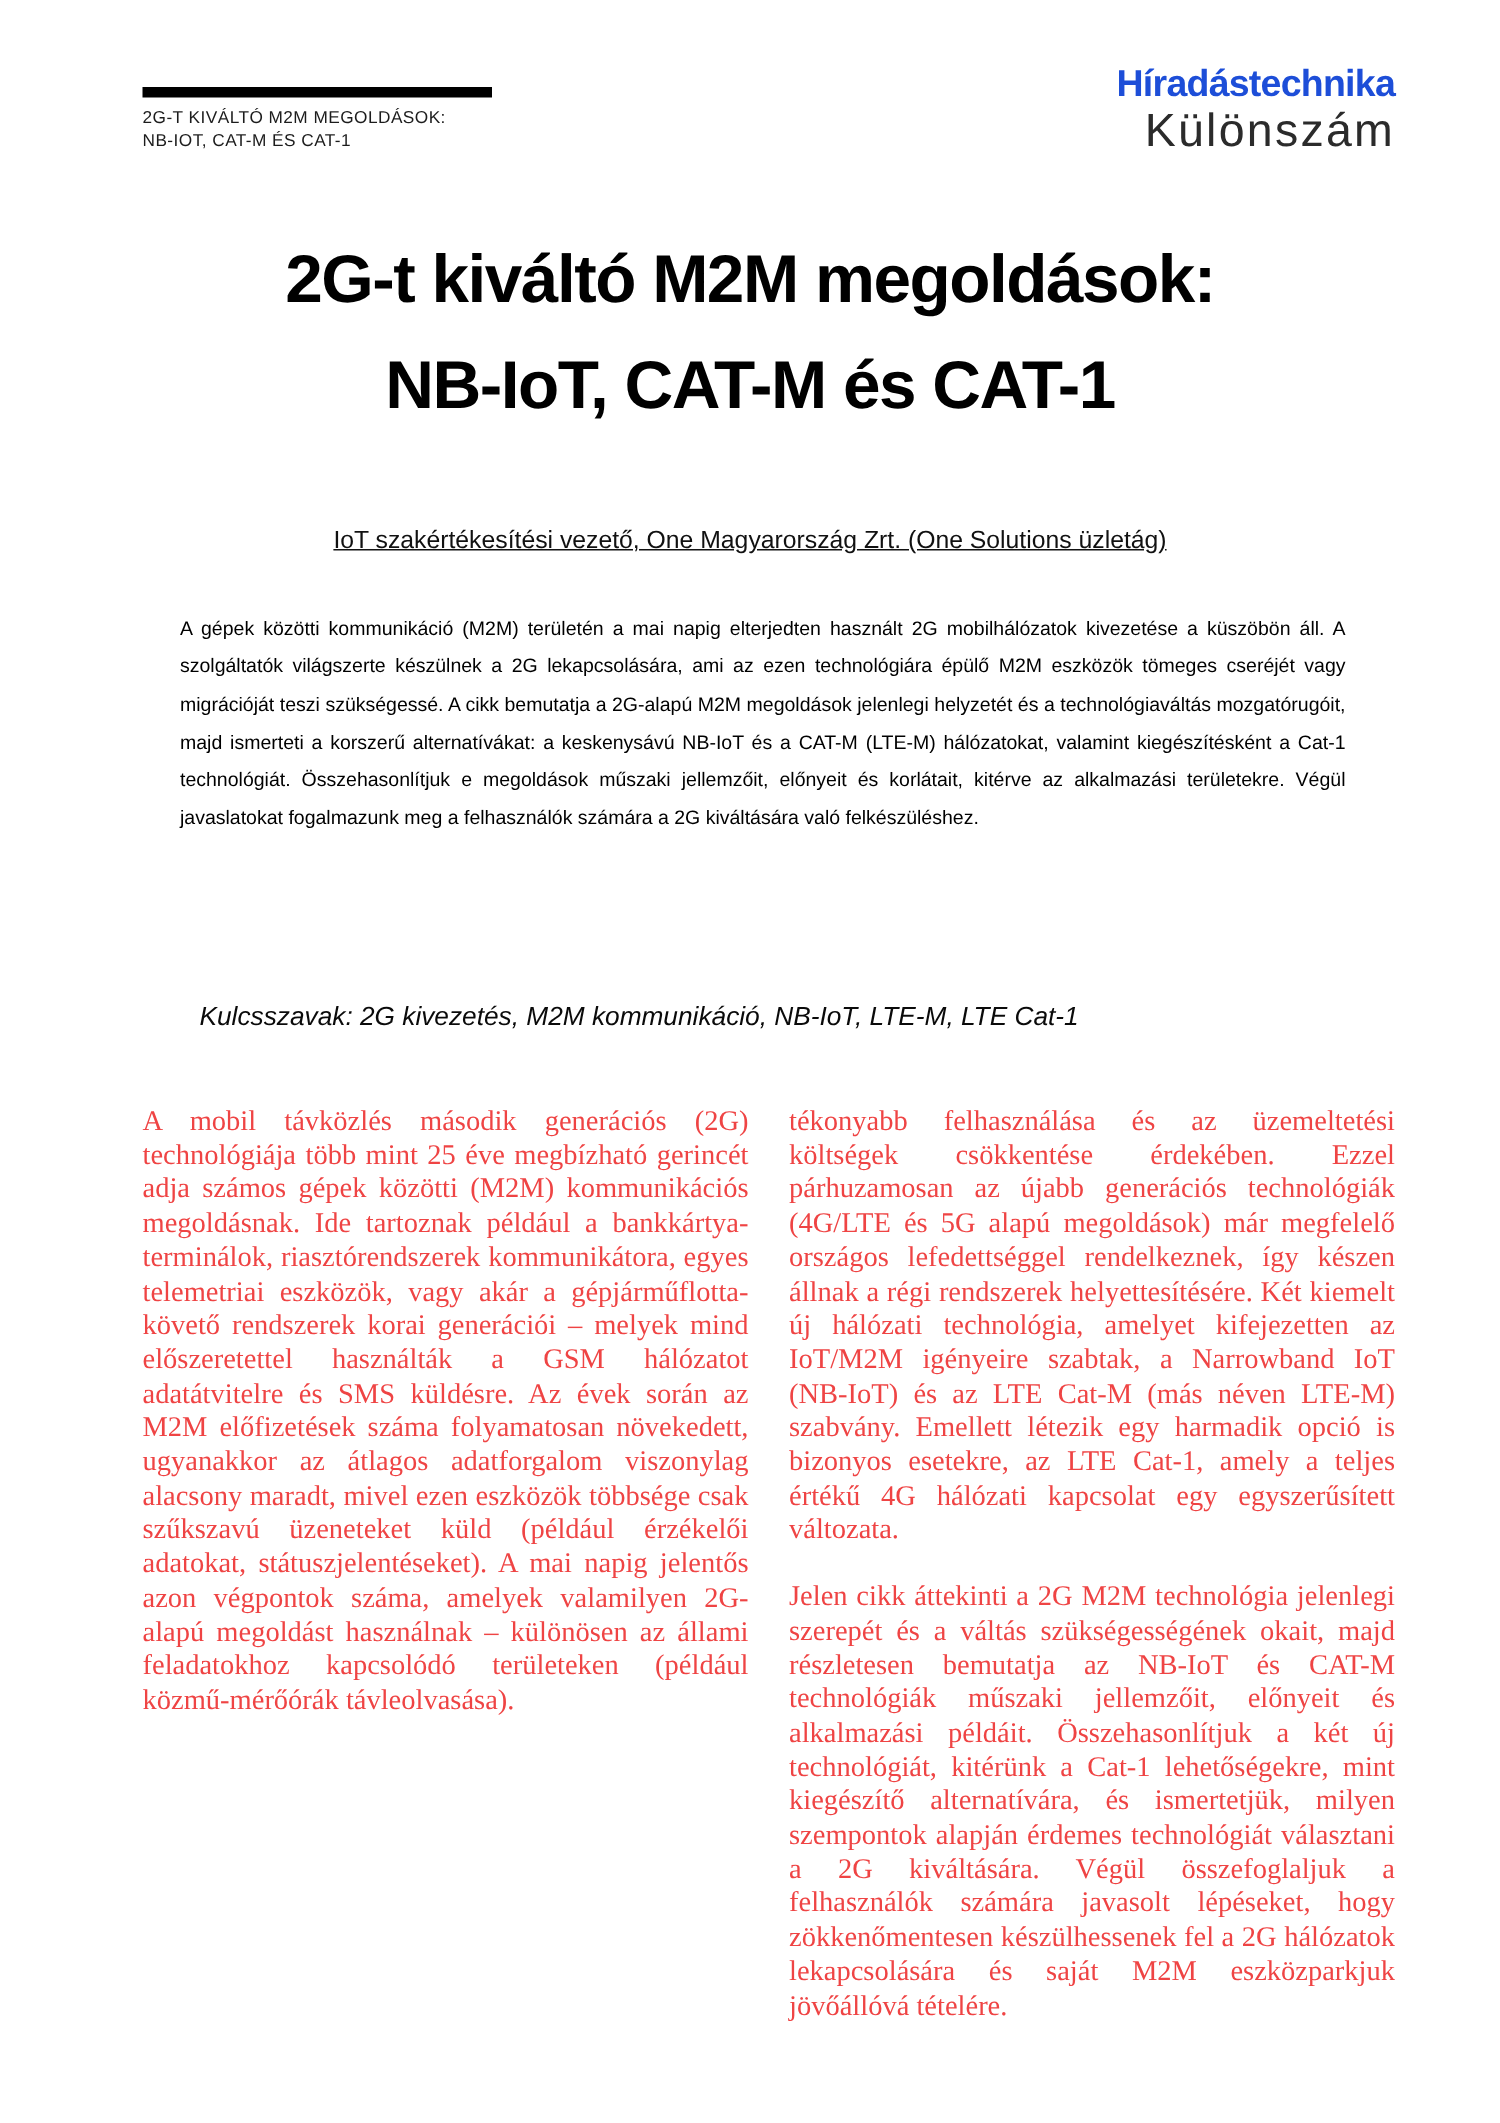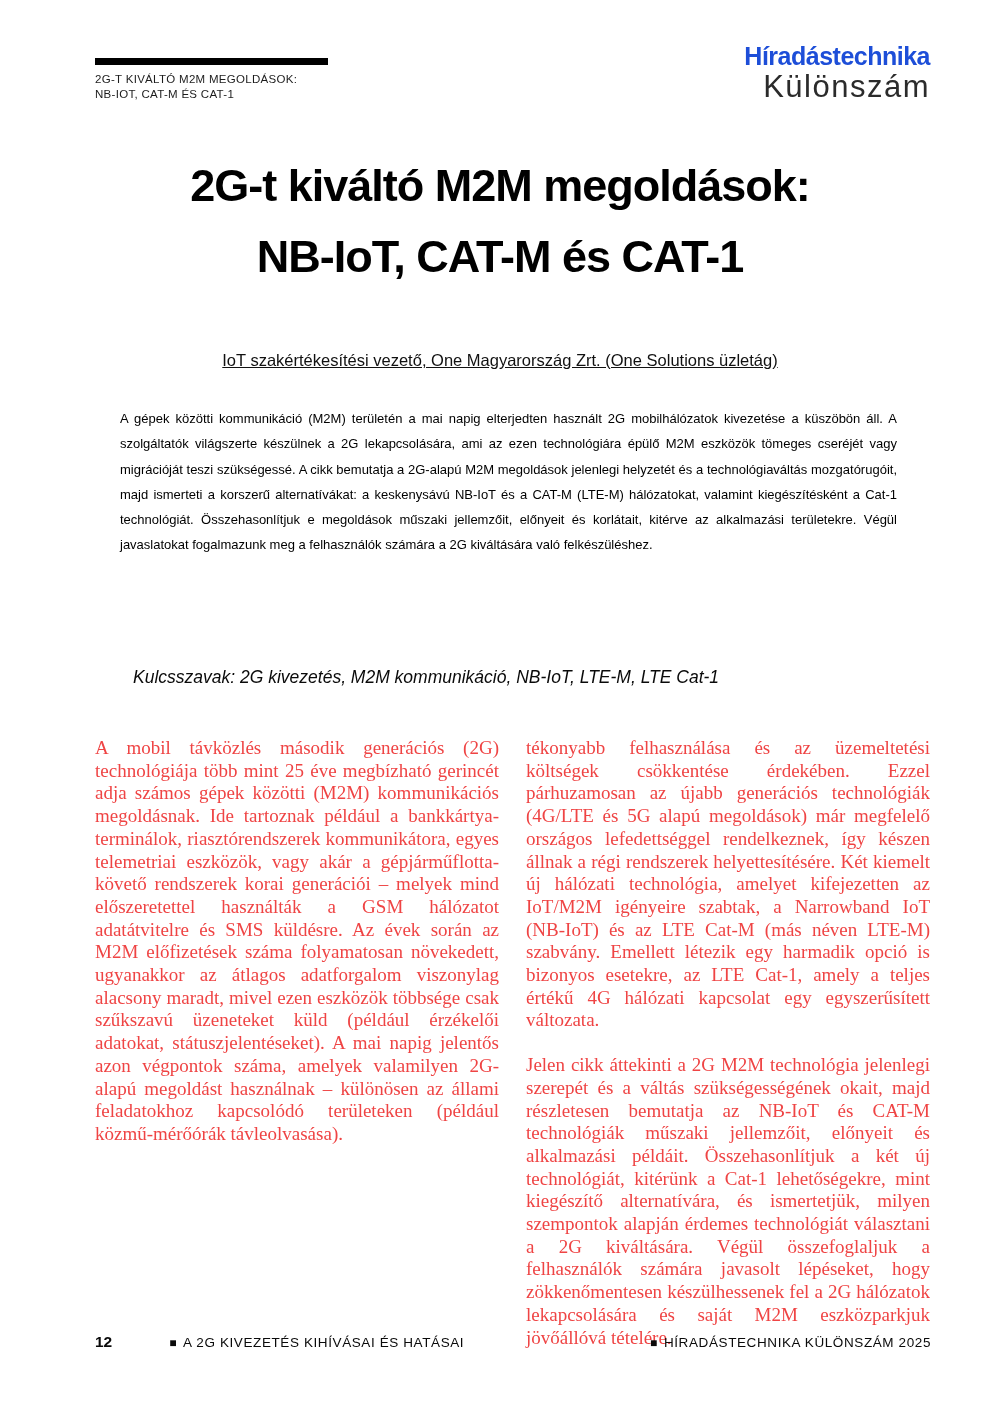--- a/index.html
+++ b/index.html
@@ -111,19 +111,14 @@
   <div class="columns">
     <div class="col">
       <p class="body-par">A mobil távközlés második generációs (2G) technológiája több mint 25 éve megbízható gerincét adja számos gépek közötti (M2M) kommunikációs megoldásnak. Ide tartoznak például a bankkártya-terminálok, riasztórendszerek kommunikátora, egyes telemetriai eszközök, vagy akár a gépjárműflotta-követő rendszerek korai generációi – melyek mind előszeretettel használták a GSM hálózatot adatátvitelre és SMS küldésre. Az évek során az M2M előfizetések száma folyamatosan növekedett, ugyanakkor az átlagos adatforgalom viszonylag alacsony maradt, mivel ezen eszközök többsége csak szűkszavú üzeneteket küld (például érzékelői adatokat, státuszjelentéseket). A mai napig jelentős azon végpontok száma, amelyek valamilyen 2G-alapú megoldást használnak – különösen az állami feladatokhoz kapcsolódó területeken (például közmű-mérőórák távleolvasása).</p>
     </div>
     <div class="col">
       <p class="body-par">tékonyabb felhasználása és az üzemeltetési költségek csökkentése érdekében. Ezzel párhuzamosan az újabb generációs technológiák (4G/LTE és 5G alapú megoldások) már megfelelő országos lefedettséggel rendelkeznek, így készen állnak a régi rendszerek helyettesítésére. Két kiemelt új hálózati technológia, amelyet kifejezetten az IoT/M2M igényeire szabtak, a Narrowband IoT (NB-IoT) és az LTE Cat-M (más néven LTE-M) szabvány. Emellett létezik egy harmadik opció is bizonyos esetekre, az LTE Cat-1, amely a teljes értékű 4G hálózati kapcsolat egy egyszerűsített változata.</p>
       <p class="body-par">Jelen cikk áttekinti a 2G M2M technológia jelenlegi szerepét és a váltás szükségességének okait, majd részletesen bemutatja az NB-IoT és CAT-M technológiák műszaki jellemzőit, előnyeit és alkalmazási példáit. Összehasonlítjuk a két új technológiát, kitérünk a Cat-1 lehetőségekre, mint kiegészítő alternatívára, és ismertetjük, milyen szempontok alapján érdemes technológiát választani a 2G kiváltására. Végül összefoglaljuk a felhasználók számára javasolt lépéseket, hogy zökkenőmentesen készülhessenek fel a 2G hálózatok lekapcsolására és saját M2M eszközparkjuk jövőállóvá tételére.</p>
     </div>
   </div>
 
-  <div class="footer">
-    <span class="page-num">12</span>
-    <span class="foot-left"><span class="sq">■</span><span>A 2G KIVEZETÉS KIHÍVÁSAI ÉS HATÁSAI</span></span>
-    <span class="foot-right"><span class="sq">■</span><span>HÍRADÁSTECHNIKA KÜLÖNSZÁM 2025</span></span>
-  </div>
 
 </div>
 
 </body></html>

